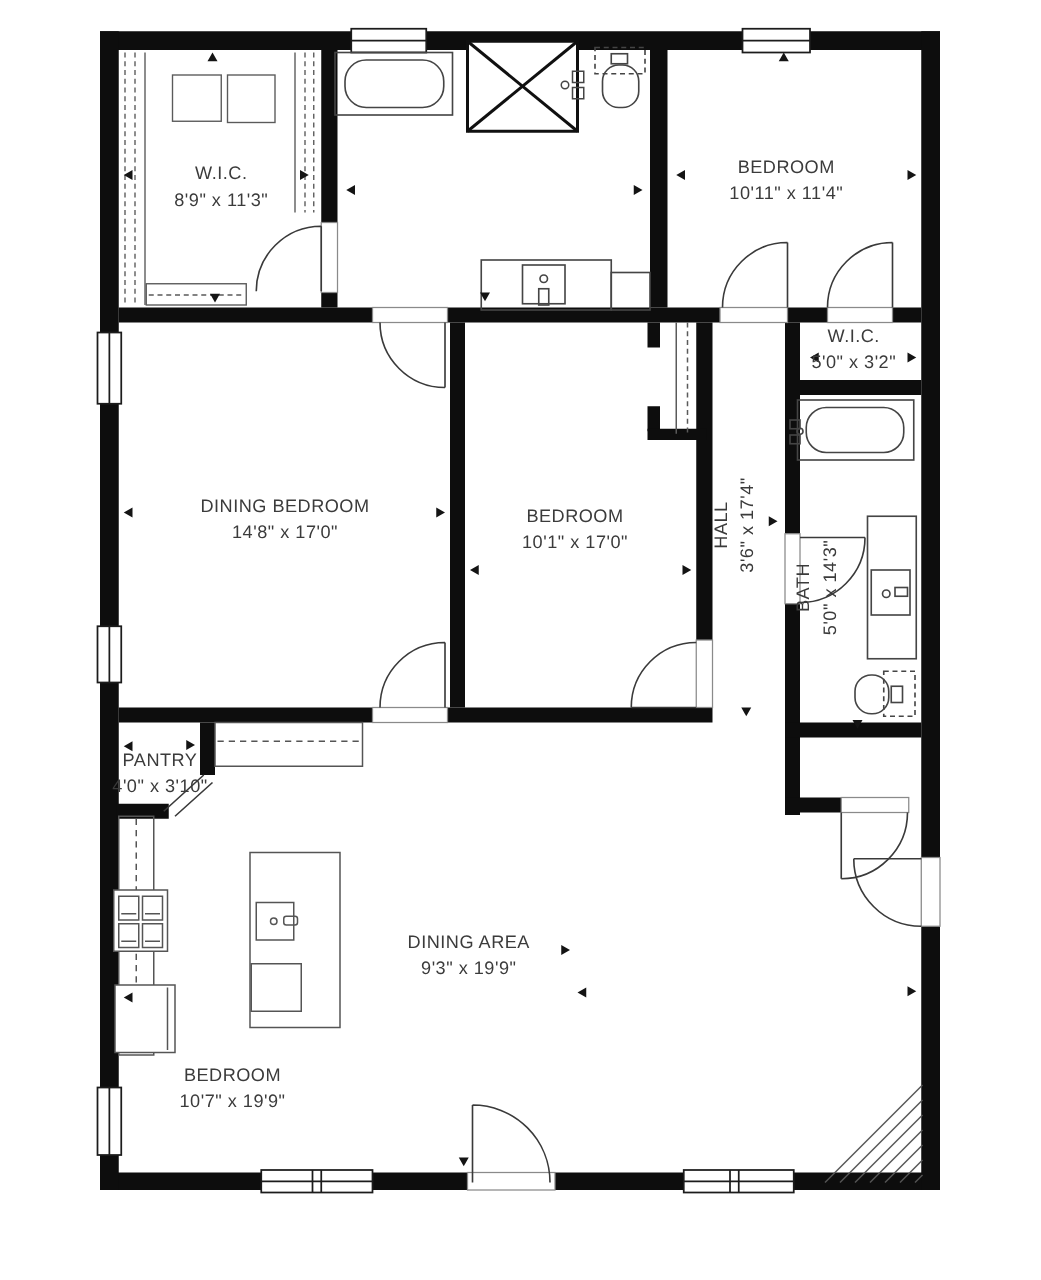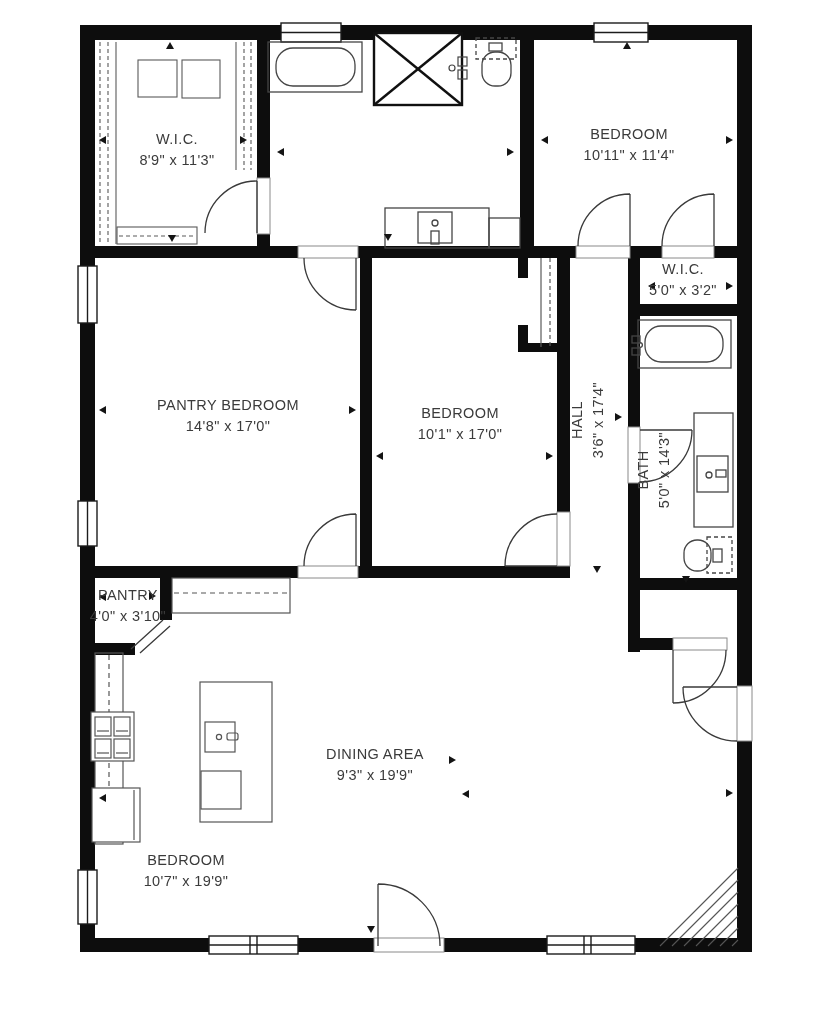--- a/index.html
+++ b/index.html
@@ -253,40 +253,40 @@
 
 <div class="room-label" style="left:177px;top:150px">
   <div class="rname">W.I.C.</div>
   <div class="rdims">8'9" x 11'3"</div>
 </div>
 <div class="room-label" style="left:629px;top:145px">
   <div class="rname">BEDROOM</div>
   <div class="rdims">10'11" x 11'4"</div>
 </div>
 <div class="room-label" style="left:228px;top:416px">
-  <div class="rname">PANTRY BEDROOM</div>
+  <div class="rname">DINING BEDROOM</div>
   <div class="rdims">14'8" x 17'0"</div>
 </div>
 <div class="room-label" style="left:460px;top:424px">
   <div class="rname">BEDROOM</div>
   <div class="rdims">10'1" x 17'0"</div>
 </div>
 <div class="room-label rot" style="left:588px;top:420px">
   <div class="rname">HALL</div>
   <div class="rdims">3'6" x 17'4"</div>
 </div>
 <div class="room-label" style="left:683px;top:280px">
   <div class="rname">W.I.C.</div>
   <div class="rdims">5'0" x 3'2"</div>
 </div>
 <div class="room-label rot" style="left:654px;top:470px">
   <div class="rname">BATH</div>
   <div class="rdims">5'0" x 14'3"</div>
 </div>
-<div class="room-label" style="left:128px;top:606px">
+<div class="room-label" style="left:128px;top:619px">
   <div class="rname">PANTRY</div>
   <div class="rdims">4'0" x 3'10"</div>
 </div>
 <div class="room-label" style="left:186px;top:871px">
   <div class="rname">BEDROOM</div>
   <div class="rdims">10'7" x 19'9"</div>
 </div>
 <div class="room-label" style="left:375px;top:765px">
   <div class="rname">DINING AREA</div>
   <div class="rdims">9'3" x 19'9"</div>

